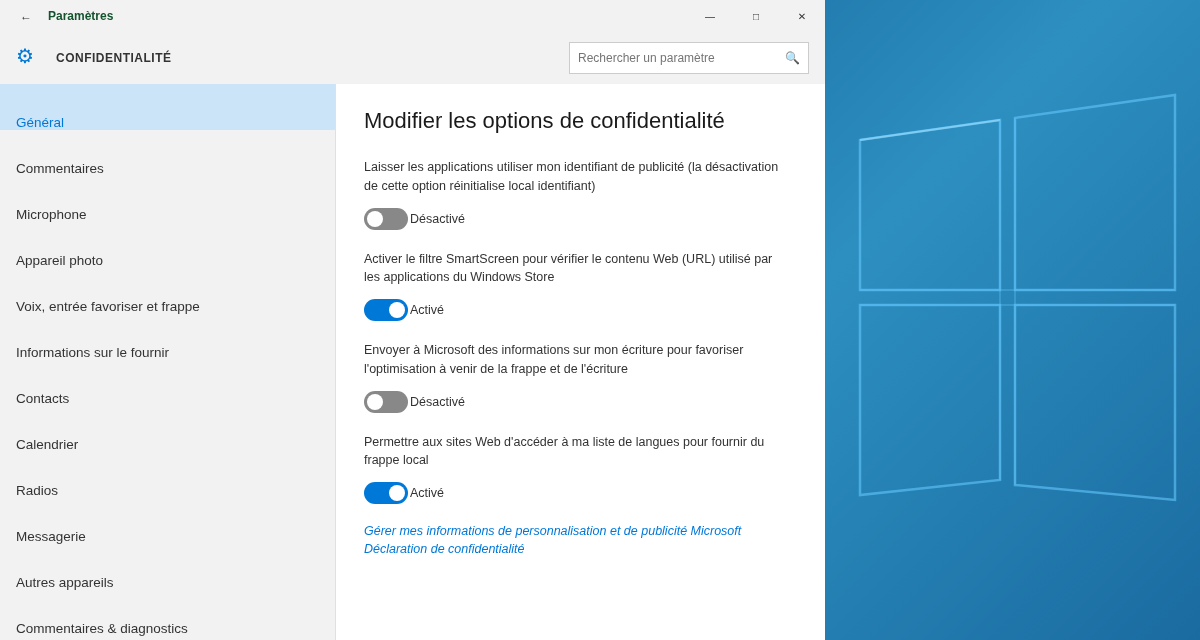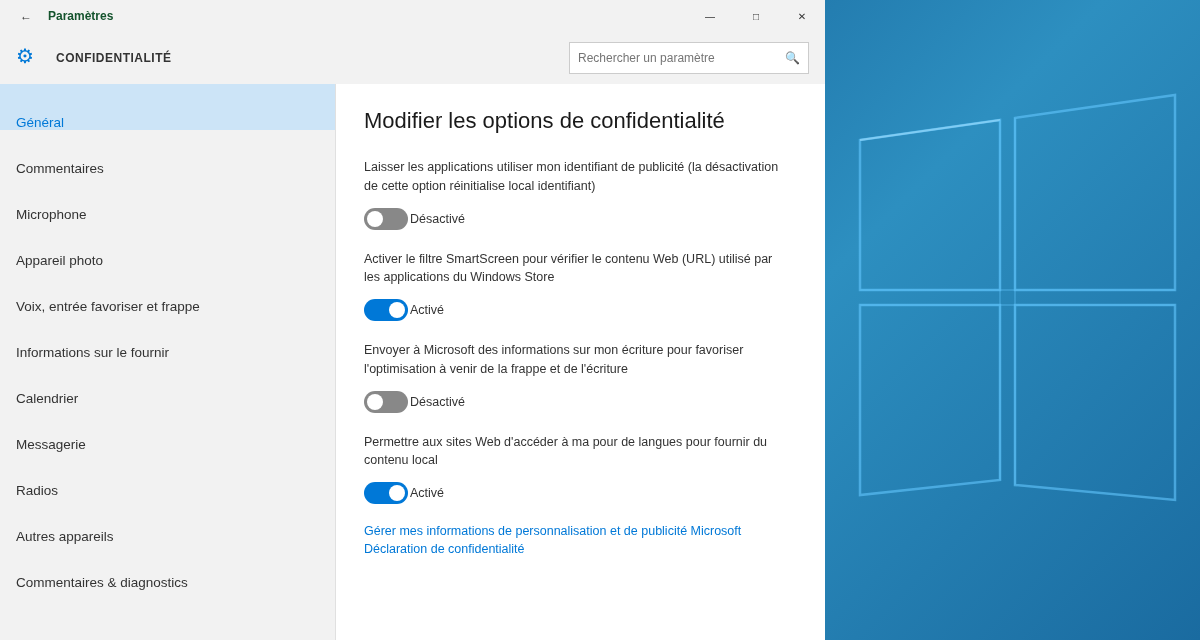--- a/index.html
+++ b/index.html
@@ -334,27 +334,30 @@
       <div class="sidebar-item">
         <span>Appareil photo</span>
       </div>
       <div class="sidebar-item">
         <span>Voix, entrée favoriser et frappe</span>
       </div>
       <div class="sidebar-item">
         <span>Informations sur le fournir</span>
       </div>
       <div class="sidebar-item">
+        <span>Contacts</span>
+      </div>
+      <div class="sidebar-item">
         <span>Calendrier</span>
       </div>
       <div class="sidebar-item">
+        <span>Radios</span>
+      </div>
+      <div class="sidebar-item">
         <span>Messagerie</span>
-      </div>
-      <div class="sidebar-item">
-        <span>Radios</span>
       </div>
       <div class="sidebar-item">
         <span>Autres appareils</span>
       </div>
       <div class="sidebar-item">
         <span>Commentaires &amp; diagnostics</span>
       </div>
     </div>
 
     <div class="content-area">
@@ -385,29 +388,29 @@
         <p class="setting-description">Envoyer à Microsoft des informations sur mon écriture pour favoriser l'optimisation à venir de la frappe et de l'écriture</p>
         <div class="toggle-row">
           <div class="toggle off">
             <div class="toggle-knob"></div>
           </div>
           <span class="toggle-label">Désactivé</span>
         </div>
       </div>
 
       <div class="setting-group">
-        <p class="setting-description">Permettre aux sites Web d'accéder à ma pour de langues pour fournir du contenu local</p>
+        <p class="setting-description">Permettre aux sites Web d'accéder à ma liste de langues pour fournir du frappe local</p>
         <div class="toggle-row">
           <div class="toggle on">
             <div class="toggle-knob"></div>
           </div>
           <span class="toggle-label">Activé</span>
         </div>
       </div>
 
-      <div style="margin-top: 16px;">
+      <div style="margin-top: 16px; font-style: italic;">
         <a class="link-text">Gérer mes informations de personnalisation et de publicité Microsoft</a>
         <a class="link-text">Déclaration de confidentialité</a>
       </div>
 
     </div>
   </div>
 </div>
 
 </body></html>

